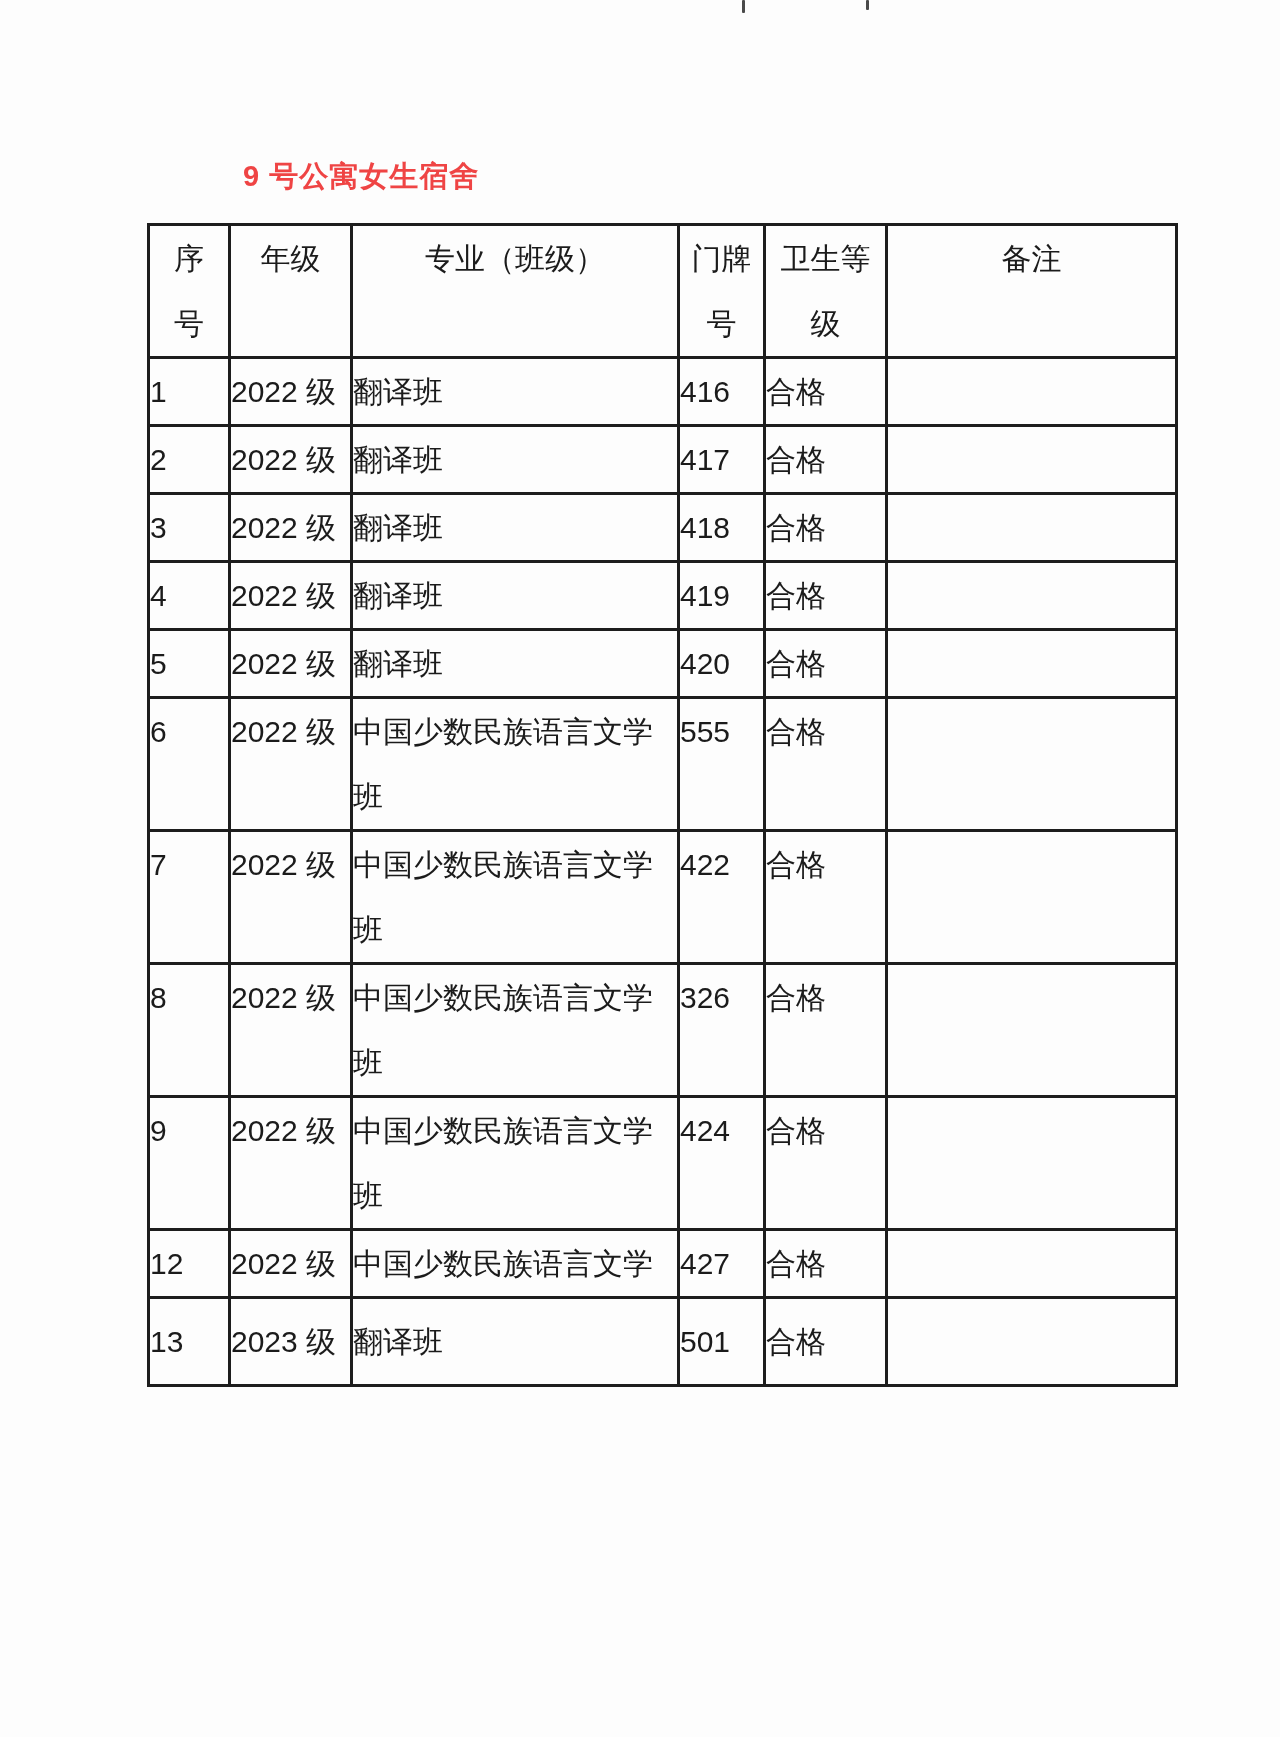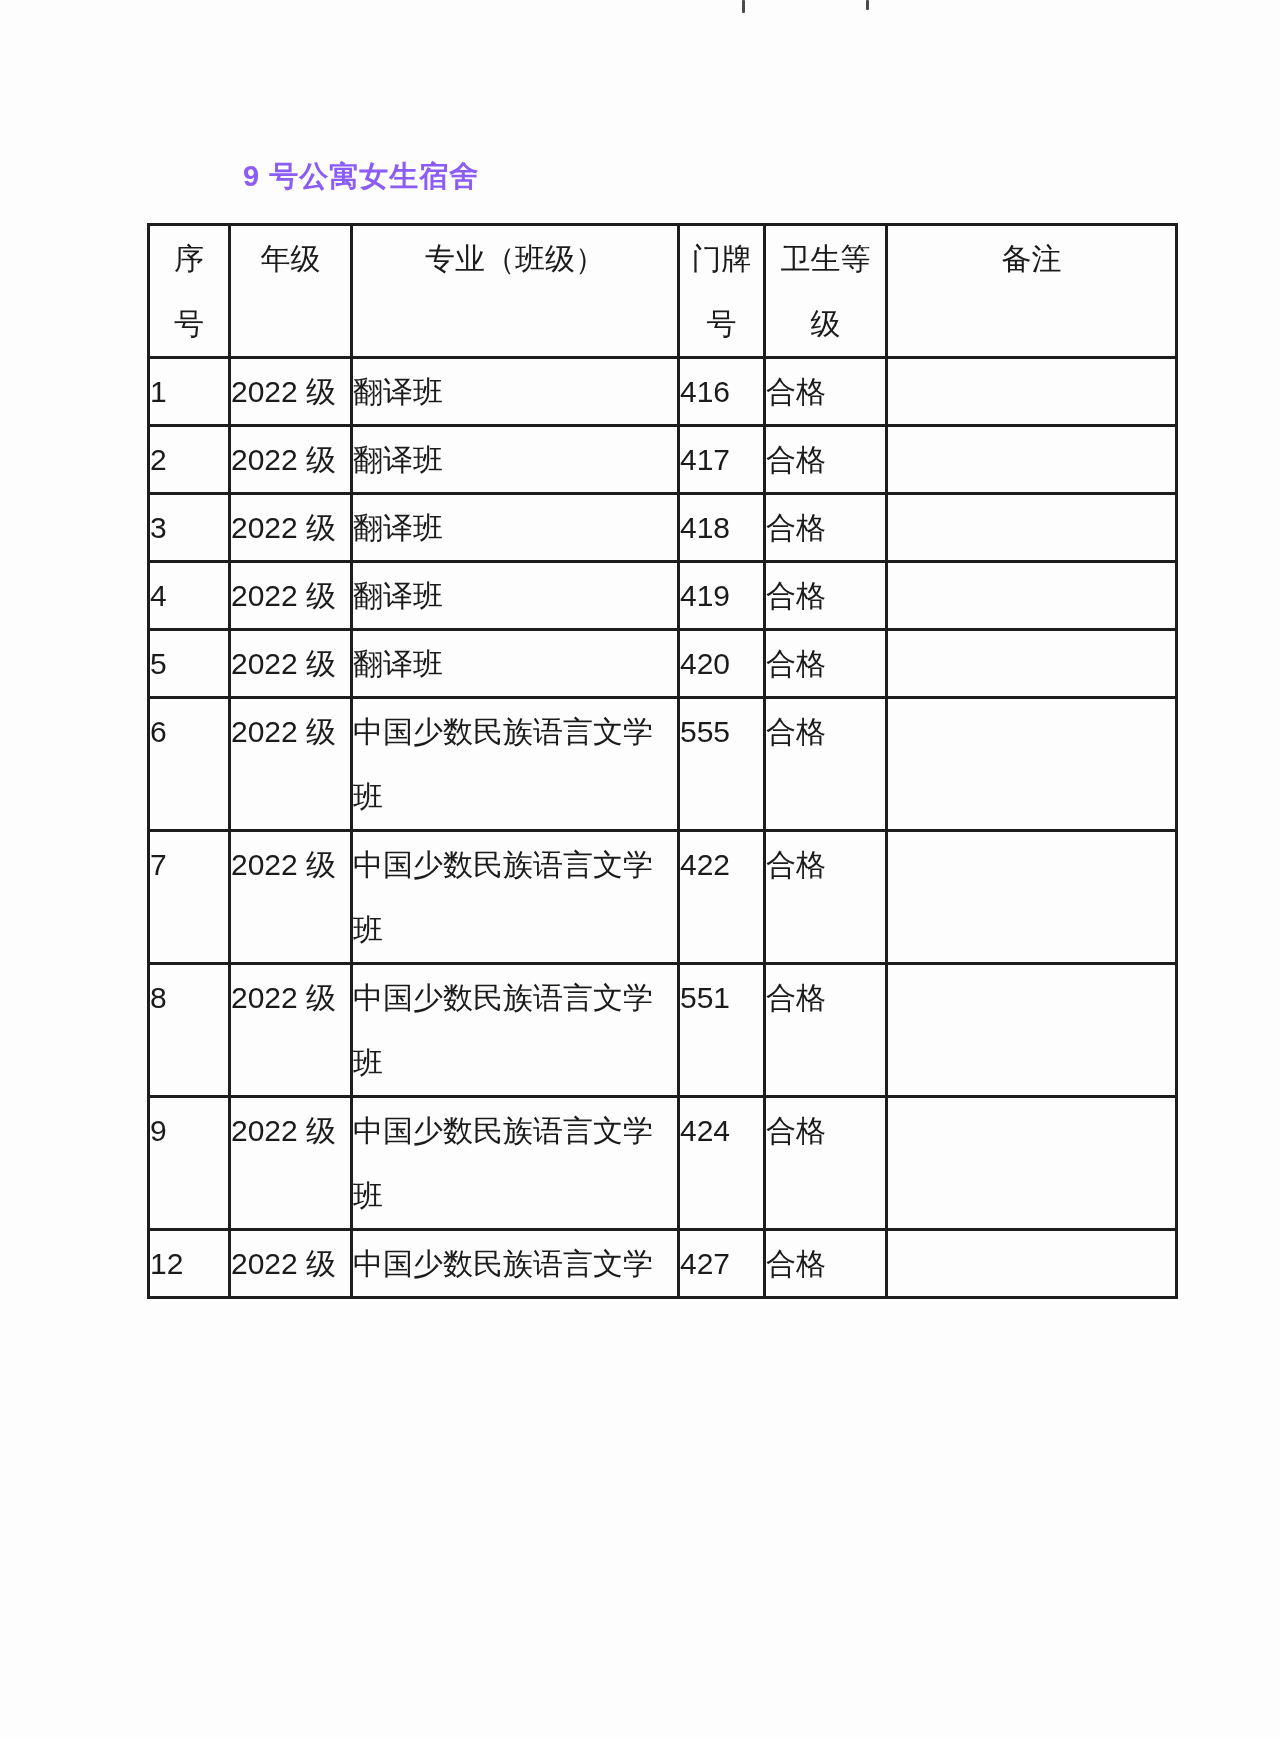--- a/index.html
+++ b/index.html
@@ -26,21 +26,21 @@
   .scan-mark.m1 { left: 742px; height: 13px; }
   .scan-mark.m2 { left: 866px; height: 10px; }
 
   .doc-title {
     position: absolute;
     left: 243px;
     top: 157px;
     font-size: 29px;
     font-weight: 700;
     letter-spacing: 1px;
-    color: #8b5cf6;
+    color: #ef4444;
     white-space: nowrap;
   }
 
   table.dorm {
     position: absolute;
     left: 147px;
     top: 223px;
     width: 1028px;
     border-collapse: collapse;
     table-layout: fixed;
@@ -190,21 +190,21 @@
         <td class="c-hygiene">合格</td>
         <td class="c-remarks"></td>
       </tr>
       <tr class="r-double">
         <td class="c-no">8</td>
         <td class="c-grade">2022 级</td>
         <td class="c-major">
           <span class="ln">中国少数民族语言文学</span>
           <span class="ln">班</span>
         </td>
-        <td class="c-room">551</td>
+        <td class="c-room">326</td>
         <td class="c-hygiene">合格</td>
         <td class="c-remarks"></td>
       </tr>
       <tr class="r-double">
         <td class="c-no">9</td>
         <td class="c-grade">2022 级</td>
         <td class="c-major">
           <span class="ln">中国少数民族语言文学</span>
           <span class="ln">班</span>
         </td>
@@ -212,18 +212,28 @@
         <td class="c-hygiene">合格</td>
         <td class="c-remarks"></td>
       </tr>
       <tr class="r-single">
         <td class="c-no">12</td>
         <td class="c-grade">2022 级</td>
         <td class="c-major">
             <span class="ln">中国少数民族语言文学</span>
           </td>
         <td class="c-room">427</td>
+        <td class="c-hygiene">合格</td>
+        <td class="c-remarks"></td>
+      </tr>
+      <tr class="r-last">
+        <td class="c-no">13</td>
+        <td class="c-grade">2023 级</td>
+        <td class="c-major">
+            <span class="ln">翻译班</span>
+          </td>
+        <td class="c-room">501</td>
         <td class="c-hygiene">合格</td>
         <td class="c-remarks"></td>
       </tr>
     </tbody>
   </table>
 </div>
 
 </body></html>

